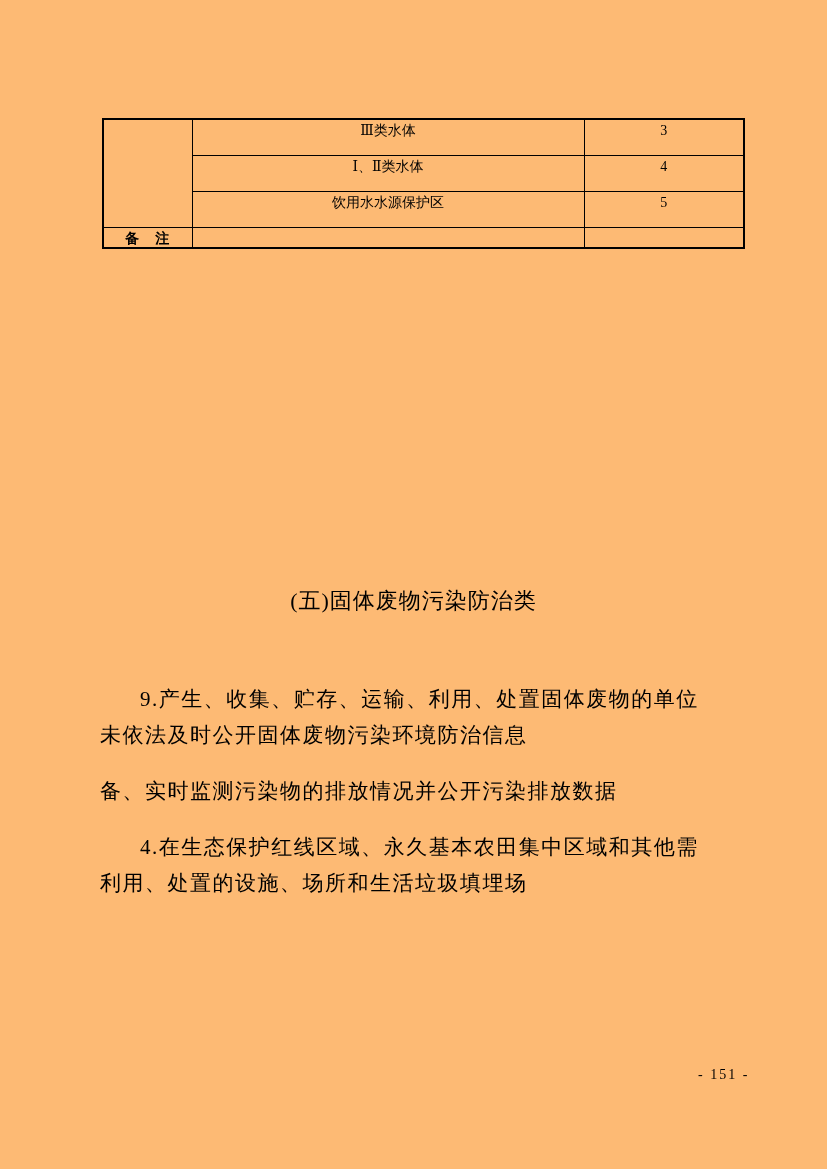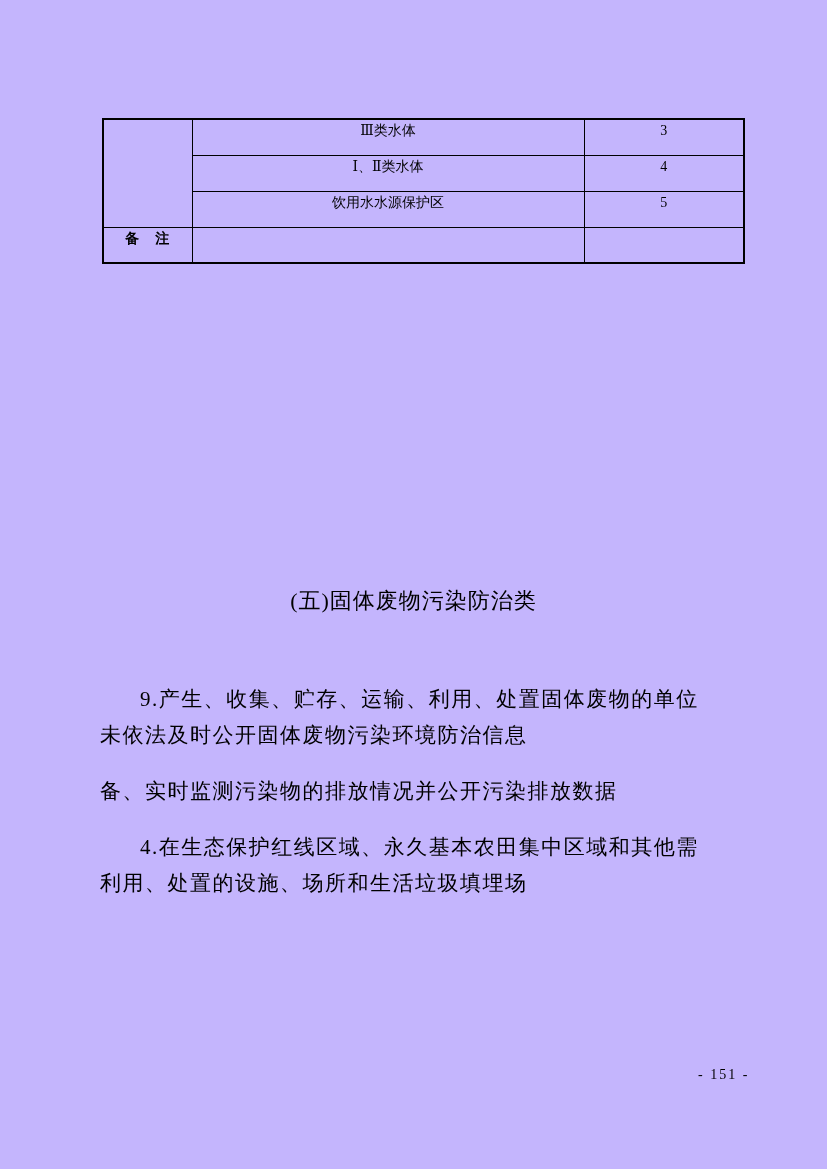--- a/index.html
+++ b/index.html
@@ -4,21 +4,21 @@
 <style>
   html, body {
     margin: 0;
     padding: 0;
     background: #ffffff;
   }
   .page {
     position: relative;
     width: 827px;
     height: 1169px;
-    background: #c4b5fd;
+    background: #fdba74;
     overflow: hidden;
     font-family: "Liberation Serif", "DejaVu Serif", serif;
     color: #000000;
   }
 
   
   .cont-table {
     position: absolute;
     left: 102px;
     top: 118px;
@@ -33,21 +33,21 @@
     text-align: center;
     padding: 2px 0 0 0;
     font-size: 14px;
     line-height: 17px;
     overflow: hidden;
   }
   .cont-table col.c1 { width: 89px; }
   .cont-table col.c2 { width: 392px; }
   .cont-table col.c3 { width: 160px; }
   .cont-table tr.r-data   { height: 36px; }
-  .cont-table tr.r-remark { height: 36px; }
+  .cont-table tr.r-remark { height: 20px; }
   .cont-table td.remark-cell {
     font-weight: bold;
     letter-spacing: 1px;
   }
 
   
   .section-heading {
     position: absolute;
     top: 585px;
     left: 0;

